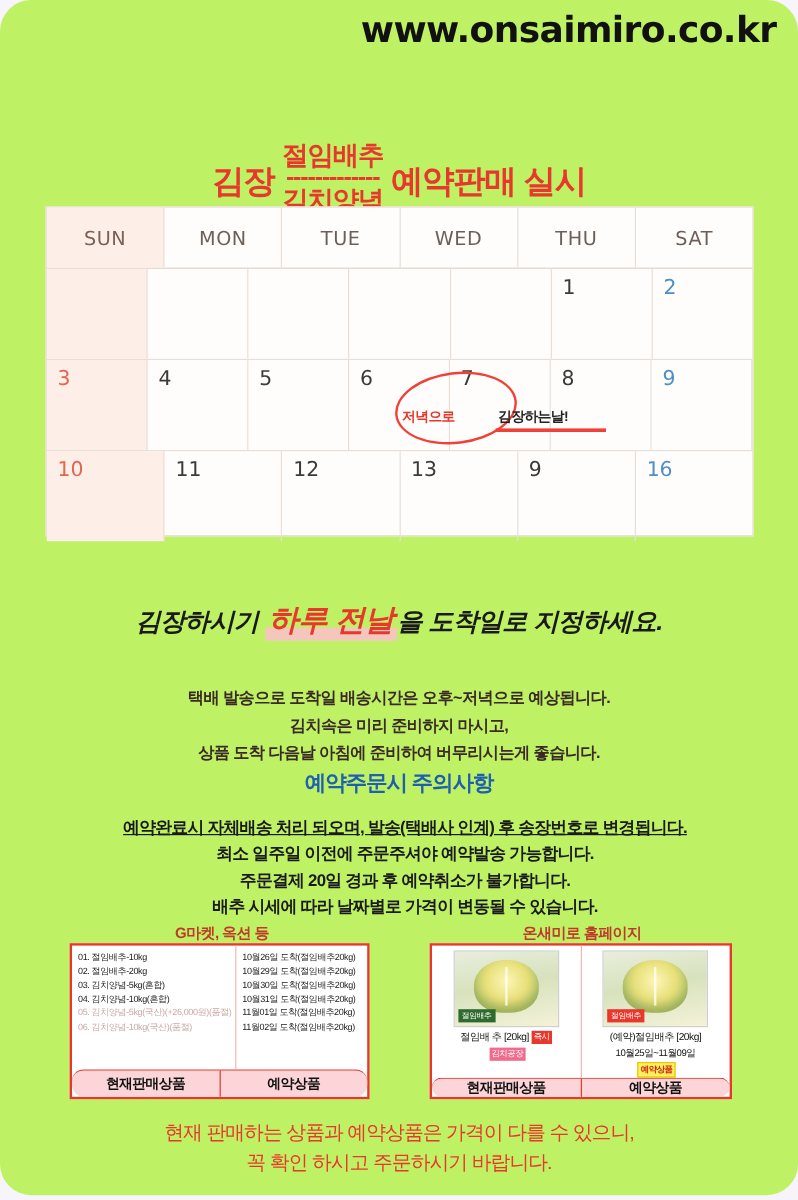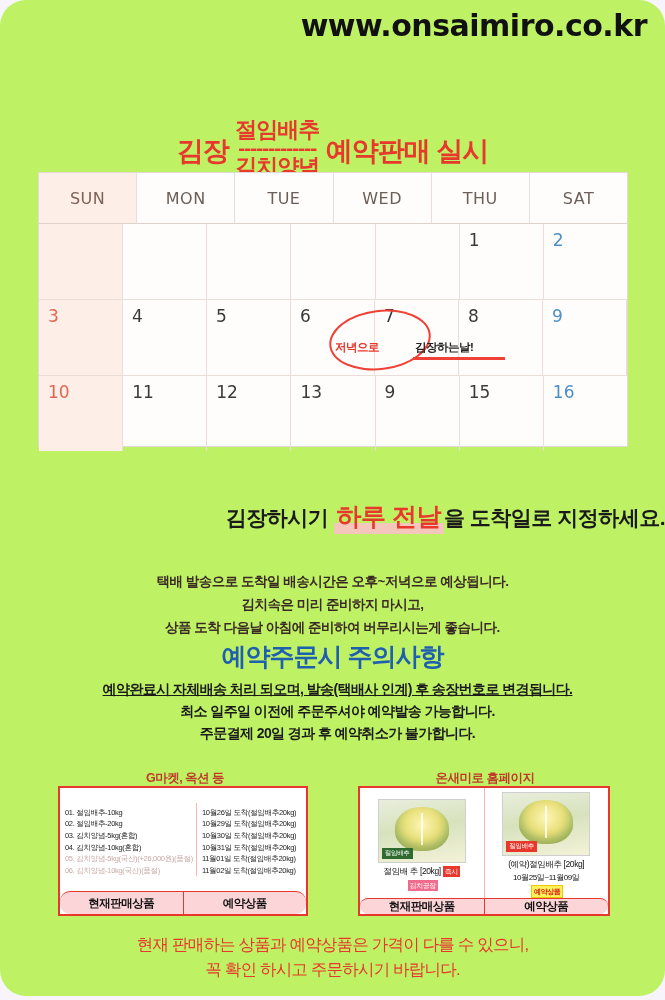--- a/index.html
+++ b/index.html
@@ -171,25 +171,26 @@
     height: 3px;
     background: #ef4136;
   }
 
   
   .instruction {
     position: absolute;
     top: 500px;
     left: 0;
     width: 665px;
-    text-align: right;
+    text-align: center;
     font-size: 21px;
     color: #1a1a1a;
     font-weight: bold;
     letter-spacing: -0.5px;
+    font-style: italic;
   }
   .hl-wrap {
     display: inline-block;
     position: relative;
     padding: 0 3px;
   }
   .hl-wrap .hl-text {
     position: relative;
     z-index: 2;
     color: #e8372c;
@@ -222,21 +223,21 @@
     font-weight: bold;
   }
 
   
   .caution-head {
     position: absolute;
     top: 640px;
     left: 0;
     width: 665px;
     text-align: center;
-    font-size: 25px;
+    font-size: 18px;
     font-weight: bold;
     color: #1f5fb0;
     letter-spacing: -1px;
   }
   .caution-list {
     position: absolute;
     top: 678px;
     left: 0;
     width: 665px;
     text-align: center;
@@ -283,21 +284,20 @@
     box-sizing: border-box;
     display: flex;
     flex-direction: column;
   }
   .panel.left { left: 58px; width: 250px; height: 130px; }
   .panel.right { left: 358px; width: 252px; height: 130px; }
 
   .panel-body {
     flex: 1 1 auto;
     display: flex;
-    align-items: center;
   }
   .panel-col {
     flex: 1 1 0;
     padding: 4px 3px 0 5px;
     box-sizing: border-box;
   }
   .panel-col.divider { border-left: 1px solid #f0b8b3; }
   .panel-col .line {
     font-size: 7.5px;
     color: #222;
@@ -517,23 +517,20 @@
       <div class="cal-cell">
           <span class="daynum">12</span>
         </div>
       <div class="cal-cell">
           <span class="daynum">13</span>
         </div>
       <div class="cal-cell">
           <span class="daynum">9</span>
         </div>
       <div class="cal-cell">
-          <span class="daynum">15</span>
-        </div>
-      <div class="cal-cell">
           <span class="daynum blue">16</span>
         </div>
     </div>
   </div>
 
   <div class="instruction">
     <span>김장하시기</span>
     <span class="hl-wrap">
       <span class="hl-bar"></span>
       <span class="hl-text">하루 전날</span>
@@ -544,20 +541,21 @@
     <div>택배 발송으로 도착일 배송시간은 오후~저녁으로 예상됩니다.</div>
     <div>김치속은 미리 준비하지 마시고,</div>
     <div>상품 도착 다음날 아침에 준비하여 버무리시는게 좋습니다.</div>
   </div>
 
   <div class="caution-head">예약주문시 주의사항</div>
   <div class="caution-list">
     <div class="first">예약완료시 자체배송 처리 되오며, 발송(택배사 인계) 후 송장번호로 변경됩니다.</div>
     <div>최소 일주일 이전에 주문주셔야 예약발송 가능합니다.</div>
     <div>주문결제 20일 경과 후 예약취소가 불가합니다.</div>
+    <div>배추 시세에 따라 날짜별로 가격이 변동될 수 있습니다.</div>
   </div>
 
   <div class="cmp-label-left">G마켓, 옥션 등</div>
   <div class="cmp-label-right">온새미로 홈페이지</div>
 
   <div class="panel left">
     <div class="panel-body">
       <div class="panel-col">
         <div class="line">01. 절임배추-10kg</div>
         <div class="line">02. 절임배추-20kg</div>

